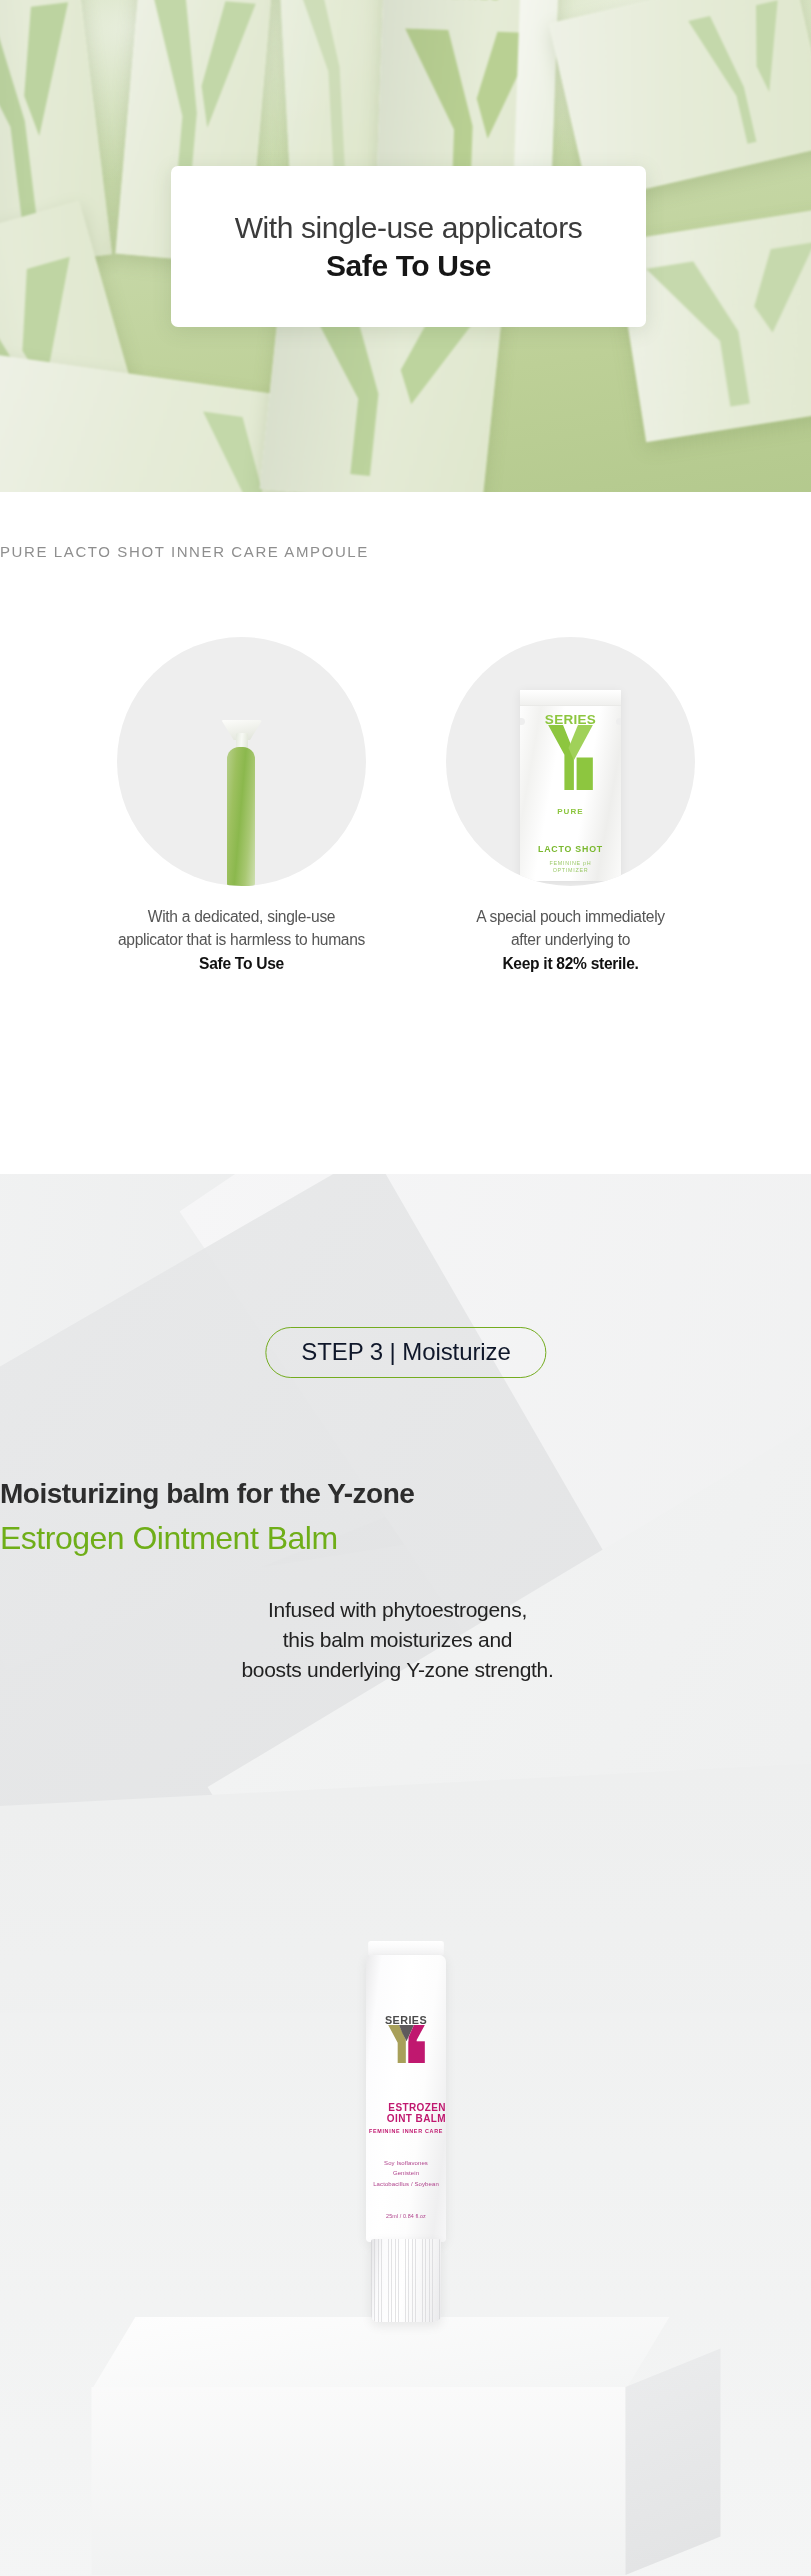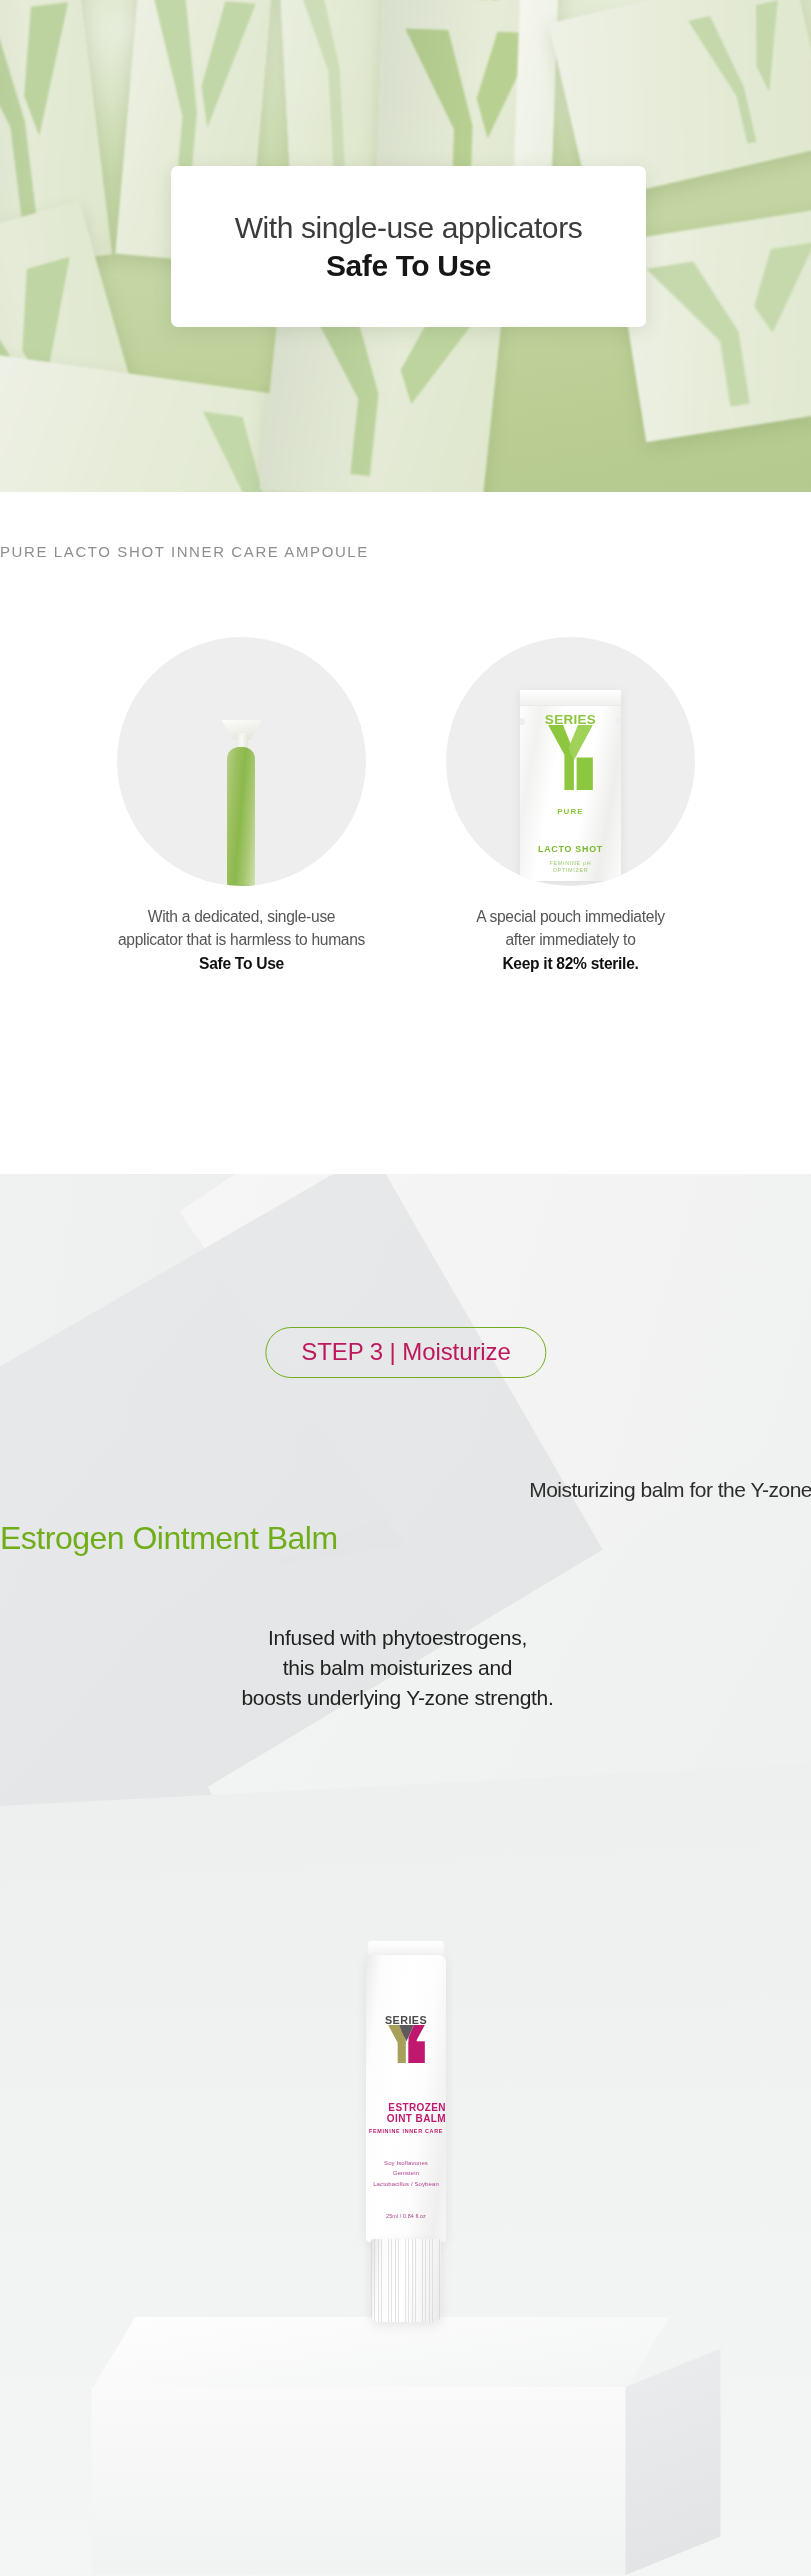--- a/index.html
+++ b/index.html
@@ -189,38 +189,38 @@
   .f7 { left:0; top:839px; width:812px; height:582px;
         background:linear-gradient(180deg,#f0f1f1 0%,#f4f5f5 100%); }
 
   .step-content { position:absolute; inset:0; }
 
   .step-pill {
     position:absolute; left:50%; transform:translateX(-50%);
     top:153px;
     border:1.4px solid #74ac1f; border-radius:27px;
     padding:9.5px 35px 11.5px;
-    font-size:24px; font-weight:400; color:#be185d;
+    font-size:24px; font-weight:400; color:#0f172a;
     letter-spacing:-0.1px; white-space:nowrap;
     background:transparent;
   }
   .head-small {
     position:absolute; left:0; right:0; top:304px;
-    text-align:right; font-size:21px; font-weight:400;
+    text-align:left; font-size:28px; font-weight:700;
     color:#2d2d2d; letter-spacing:-0.5px;
   }
   .head-green {
     position:absolute; left:0; right:0; top:346px;
     text-align:left; font-size:32px; font-weight:400;
     color:#6fae18; letter-spacing:-0.5px;
   }
   .body-copy {
     position:absolute; left:0; right:17px; top:421px;
     text-align:center; font-size:21px; font-weight:300;
-    color:#222222; line-height:1.42; letter-spacing:-0.3px;margin-top:28px;
+    color:#222222; line-height:1.42; letter-spacing:-0.3px;
   }
 
   
   .podium {
     position:absolute; left:50%; transform:translateX(-50%);
     top:1143px; width:629px; height:258px;
   }
   .podium .top {
     position:absolute; left:0; top:0; width:534px; height:73px;
     background:linear-gradient(170deg,#fdfdfd,#f4f5f5);
@@ -430,21 +430,21 @@
             <div class="p-name1">PURE</div>
             <div class="p-name2">LACTO SHOT</div>
             <div class="p-sub">
               <span>FEMININE pH</span><br>
               <span>OPTIMIZER</span>
             </div>
           </div>
         </div>
         <div class="caption">
           <span>A special pouch immediately</span><br>
-          <span>after immediately to</span>
+          <span>after underlying to</span>
           <span class="strong">Keep it 82% sterile.</span>
         </div>
       </div>
 
     </div>
   </section>
 
   <section class="gray-sec">
 
     <div class="facet f1"></div>

